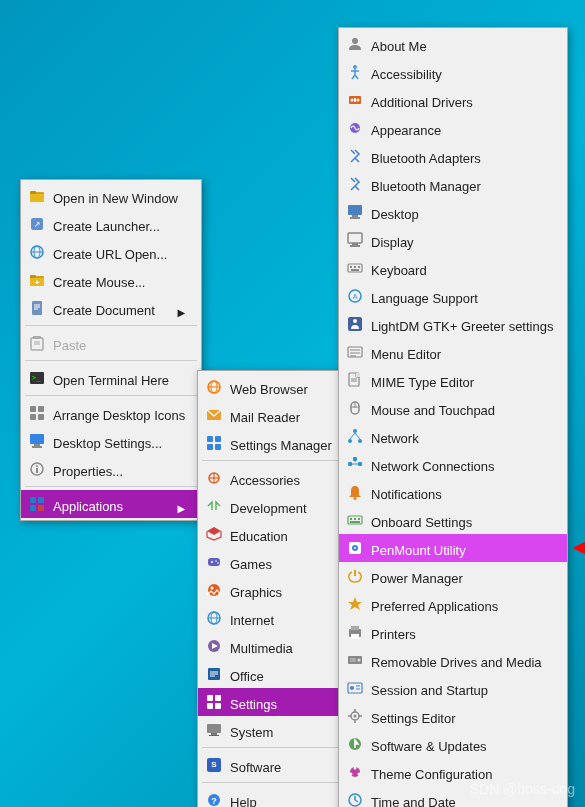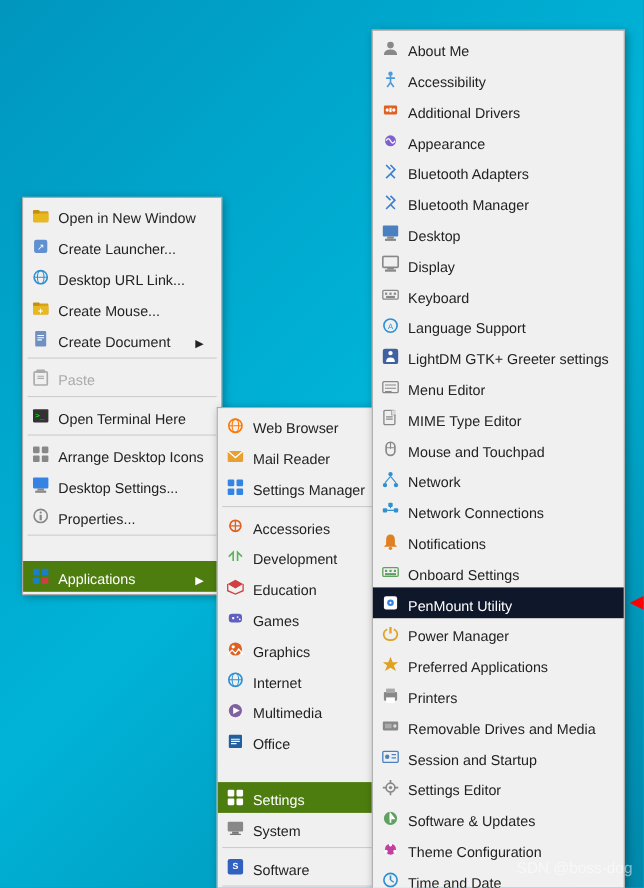--- a/index.html
+++ b/index.html
@@ -44,27 +44,26 @@
       display: flex;
       align-items: flex-end;
       padding: 4px 16px 4px 6px;
       cursor: pointer;
       white-space: nowrap;
       color: #222;
       position: relative;
     }
 
     .menu-item.highlighted {
-      background: #4d7c0f;
+      background: #a21caf;
       color: #fff;
-      margin-top: 23px;
     }
 
     .menu-item.penmount-highlight {
-      background: #0f172a;
+      background: #d946ef;
       color: #fff;
     }
 
     .menu-item.disabled {
       color: #aaa;
     }
 
     .menu-item .icon {
       width: 20px;
       height: 20px;
@@ -143,21 +142,21 @@
     </div>
 
     <div class="menu-item">
       <span class="icon">
         <svg class="svg-icon" viewBox="0 0 16 16">
           <circle cx="8" cy="8" r="6" fill="none" stroke="#3090d0" stroke-width="1.5"></circle>
           <ellipse cx="8" cy="8" rx="3" ry="6" fill="none" stroke="#3090d0" stroke-width="1"></ellipse>
           <line x1="2" y1="8" x2="14" y2="8" stroke="#3090d0" stroke-width="1"></line>
         </svg>
       </span>
-      <span>Desktop URL Link...</span>
+      <span>Create URL Open...</span>
     </div>
 
     <div class="menu-item">
       <span class="icon ico-folder">
         <svg class="svg-icon" viewBox="0 0 16 16">
           <rect x="1" y="4" width="14" height="10" rx="1" fill="#d4a017"></rect>
           <rect x="1" y="6" width="14" height="8" rx="1" fill="#e8b820"></rect>
           <rect x="1" y="3" width="6" height="3" rx="1" fill="#c09010"></rect>
           <text x="8" y="13" text-anchor="middle" font-size="8" fill="white" font-weight="bold">+</text>
         </svg>

